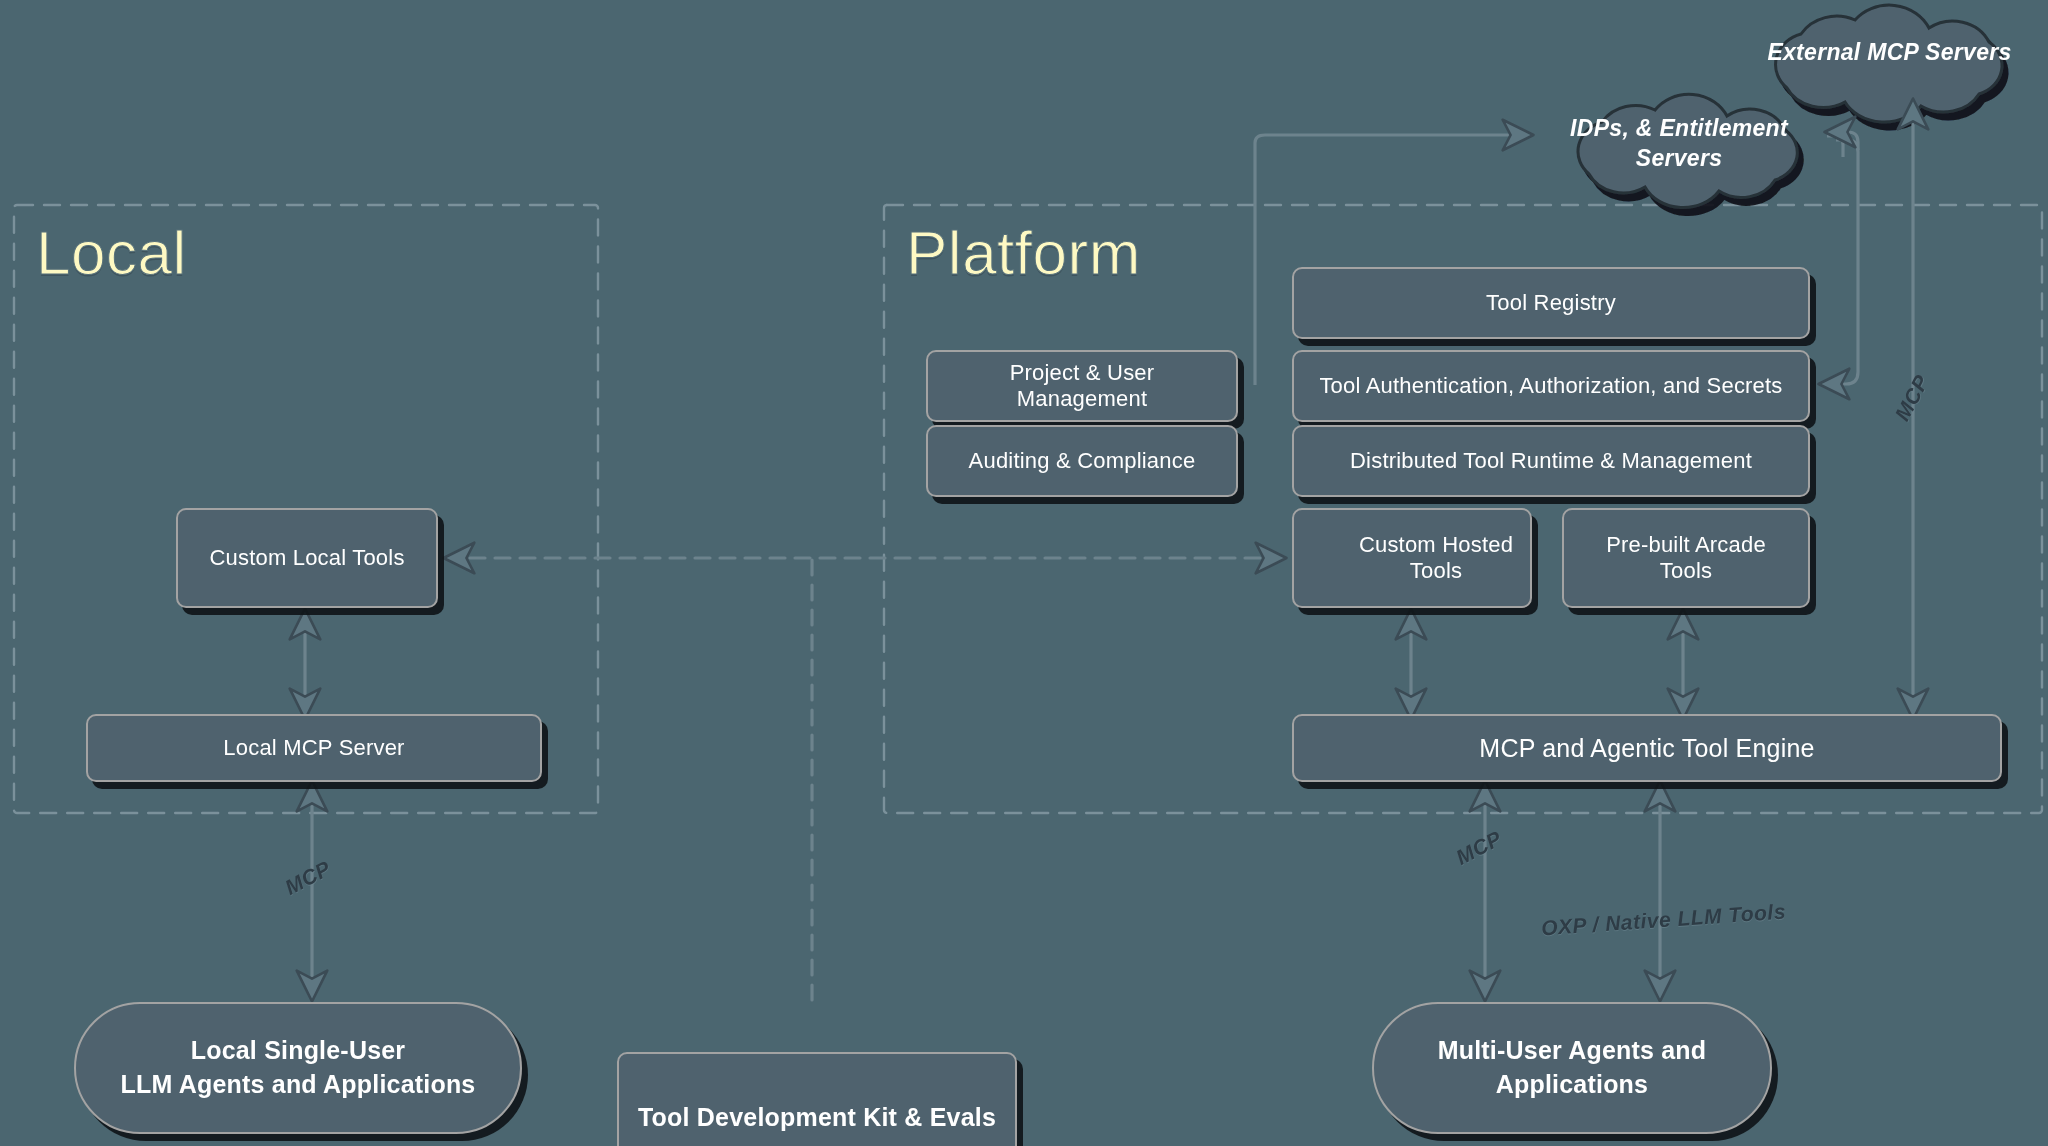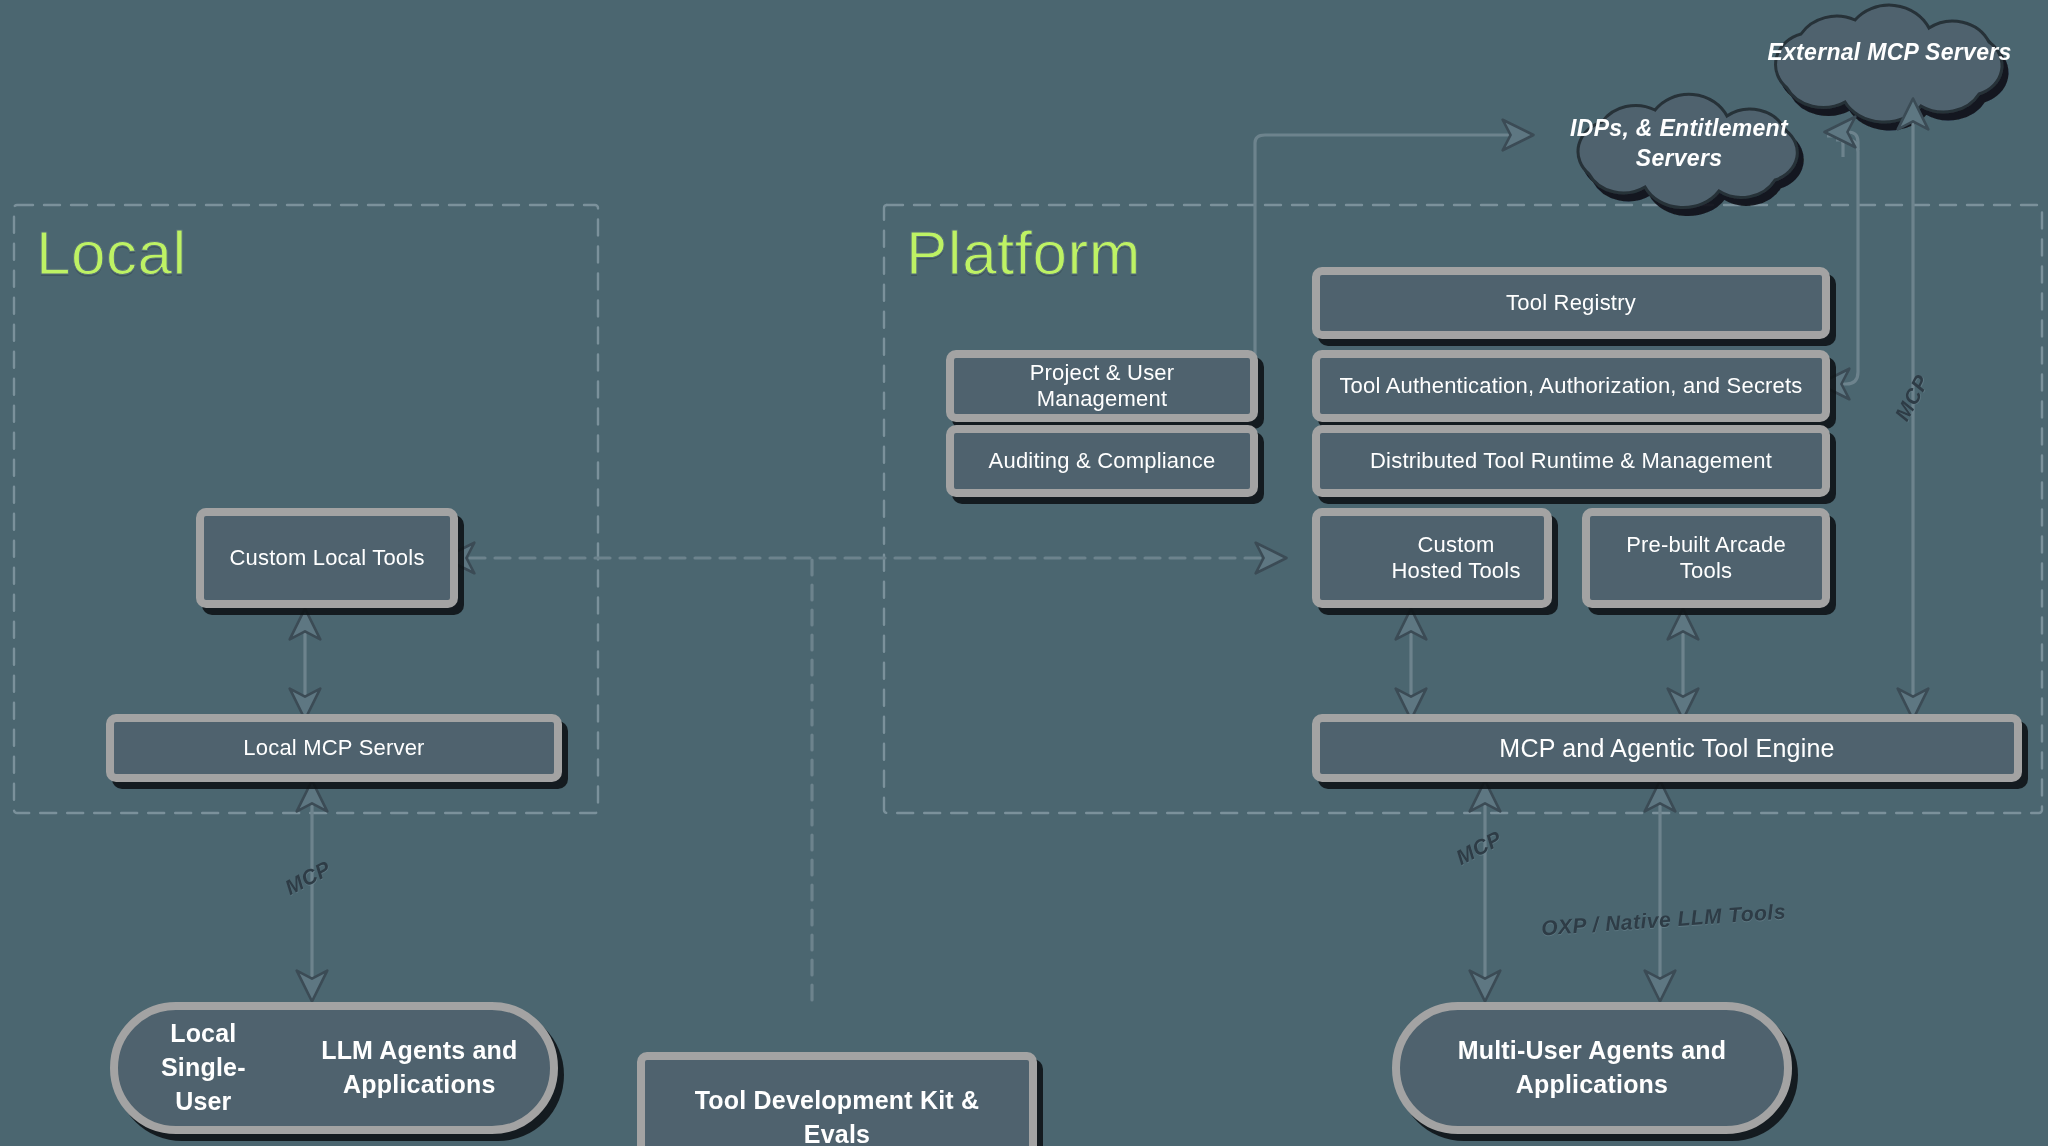--- a/index.html
+++ b/index.html
@@ -1,34 +1,33 @@
 <!DOCTYPE html>
 <html><head>
 <meta charset="utf-8">
 <style>
   html,body{margin:0;padding:0;background:#4b6670;}
   #stage{position:relative;width:2048px;height:1146px;background:#4b6670;
          font-family:"Liberation Sans",sans-serif;overflow:hidden;}
   svg{position:absolute;inset:0;width:2048px;height:1146px;}
   .zone-label{
-    position:absolute;font-size:62px;font-weight:400;color:#bef264;
+    position:absolute;font-size:62px;font-weight:400;color:#fef9c3;
     letter-spacing:.5px;line-height:1;
     -webkit-text-stroke:1px #56707a;
     text-shadow:0 2px 0 rgba(40,52,60,.35);
     font-family:"Liberation Sans",sans-serif;
     user-select:none;
   }
   .node{
     position:absolute;display:flex;align-items:center;justify-content:center;
     text-align:center;color:#ffffff;
     background:#4f626e;
-    border:8px solid #a3a3a3;
+    border:2px solid #a3a3a3;
     box-shadow:6px 7px 0 rgba(13,17,21,.88);
     box-sizing:border-box;
-    margin-left:20px;
   }
   .node.r8{border-radius:10px;}
   .node.stadium{border-radius:999px;}
   .node .lbl{padding:0 16px;font-size:22px;font-weight:400;letter-spacing:.2px;}
   .node.bold .lbl{font-weight:700;font-size:25px;line-height:1.35;}
   .cloud-label{
     position:absolute;display:flex;align-items:center;justify-content:center;
     color:#fff;font-style:italic;font-weight:700;font-size:23px;line-height:1.3;
     text-align:center;pointer-events:none;letter-spacing:.3px;
   }
@@ -124,21 +123,21 @@
   </div>
 
   <div class="node r8" style="left:176px;top:508px;width:262px;height:100px;">
     <span class="lbl">Custom Local Tools</span>
   </div>
 
   <div class="node r8" style="left:86px;top:714px;width:456px;height:68px;">
     <span class="lbl">Local MCP Server</span>
   </div>
 
-  <div class="node stadium bold" style="left:90px;top:1002px;width:448px;height:132px;flex-direction:row;">
+  <div class="node stadium bold" style="left:74px;top:1002px;width:448px;height:132px;flex-direction:column;">
     <span class="lbl">Local Single-User</span>
     <span class="lbl">LLM Agents and Applications</span>
   </div>
 
   <div class="node r8 bold" style="left:617px;top:1052px;width:400px;height:132px;">
     <span class="lbl">Tool Development Kit &amp; Evals</span>
   </div>
 
   <div class="node r8" style="left:926px;top:350px;width:312px;height:72px;">
     <span class="lbl">Project &amp; User Management</span>

